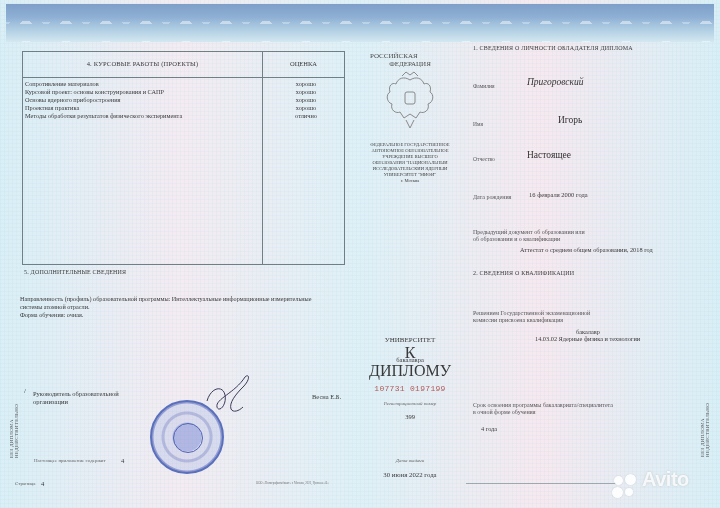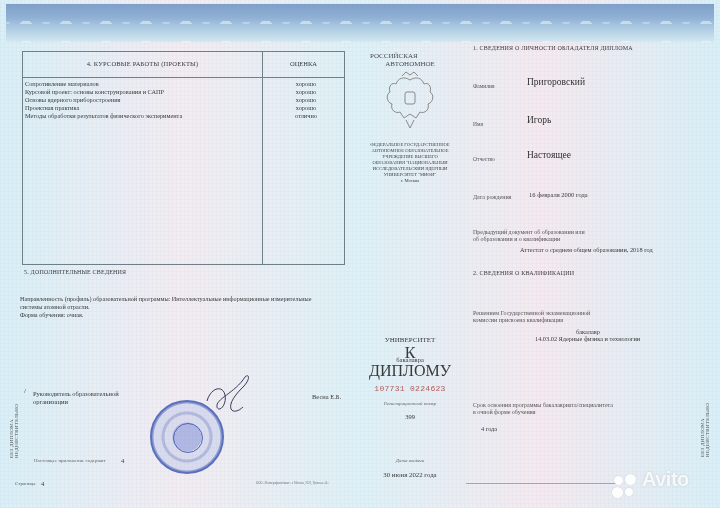--- a/index.html
+++ b/index.html
@@ -131,21 +131,21 @@
     <div class="inner"></div>
   </div>
 
 <div class="abs tiny" style="left:34px; top:458px; font-size:5px; color:#666;">Настоящее приложение содержит</div>
 <div class="abs" style="left:121px; top:457px; font-size:6.5px;">4</div>
 <div class="abs tiny" style="left:15px; top:481px; font-size:5px; color:#666;">Страница</div>
 <div class="abs" style="left:41px; top:480px; font-size:6.5px;">4</div>
 <div class="abs" style="left:256px; top:481px; font-size:3px; color:#777;">ООО «Полиграфкомбинат» г. Москва, 2022, Уровень «Б»</div>
 
 <div class="abs" style="left:370px; top:52px; width:80px; font-size:7px; color:#4b4b4b;">РОССИЙСКАЯ</div>
-<div class="abs" style="left:370px; top:60px; width:80px; text-align:center; font-size:7px; color:#4b4b4b;">АВТОНОМНОЕ</div>
+<div class="abs" style="left:370px; top:60px; width:80px; text-align:center; font-size:7px; color:#4b4b4b;">ФЕДЕРАЦИЯ</div>
 <svg class="emblem" viewBox="0 0 56 60">
   <g fill="none" stroke="#8a8a8a" stroke-width="1">
     <path d="M28 10 C22 6,16 8,14 14 C10 12,6 16,8 22 C4 24,4 32,10 34 C8 40,14 44,18 42 L22 48 L28 44 L34 48 L38 42 C42 44,48 40,46 34 C52 32,52 24,48 22 C50 16,46 12,42 14 C40 8,34 6,28 10 Z"></path>
     <rect x="23" y="22" width="10" height="12" rx="2"></rect>
     <path d="M20 6 L24 2 L28 5 L32 2 L36 6"></path>
     <path d="M24 50 L28 58 L32 50"></path>
   </g>
 </svg>
 <div class="abs" style="left:368px; top:142px; width:84px; text-align:center; font-size:4.6px; line-height:6px; color:#444;">
   <div>ФЕДЕРАЛЬНОЕ ГОСУДАРСТВЕННОЕ</div>
@@ -153,31 +153,31 @@
   <div>УЧРЕЖДЕНИЕ ВЫСШЕГО</div>
   <div>ОБРАЗОВАНИЯ "НАЦИОНАЛЬНЫЙ</div>
   <div>ИССЛЕДОВАТЕЛЬСКИЙ ЯДЕРНЫЙ</div>
   <div>УНИВЕРСИТЕТ "МИФИ"</div>
   <div>г. Москва</div>
 </div>
 
 <div class="abs" style="left:370px; top:336px; width:80px; text-align:center; font-size:7px;">УНИВЕРСИТЕТ</div>
 <div class="abs" style="left:365px; top:344px; width:90px; text-align:center; font-size:16px;">К ДИПЛОМУ</div>
 <div class="abs" style="left:370px; top:356px; width:80px; text-align:center; font-size:6.5px;">бакалавра</div>
-<div class="abs" style="left:370px; top:384px; width:80px; text-align:center; font-size:8px; color:#b05a5a; font-family:'Liberation Mono','DejaVu Sans Mono',monospace; letter-spacing:0.3px;">107731  0224623</div>
+<div class="abs" style="left:370px; top:384px; width:80px; text-align:center; font-size:8px; color:#b05a5a; font-family:'Liberation Mono','DejaVu Sans Mono',monospace; letter-spacing:0.3px;">107731  0197199</div>
 <div class="abs" style="left:370px; top:401px; width:80px; text-align:center; font-size:5px; color:#666; font-style:italic;">Регистрационный номер</div>
 <div class="abs" style="left:370px; top:413px; width:80px; text-align:center; font-size:6.5px;">399</div>
 <div class="abs" style="left:370px; top:458px; width:80px; text-align:center; font-size:5px; color:#666; font-style:italic;">Дата выдачи</div>
 <div class="abs" style="left:365px; top:471px; width:90px; text-align:center; font-size:6.8px;">30 июня 2022 года</div>
 
 <div class="abs sec-head" style="left:473px; top:45px;">1. СВЕДЕНИЯ О ЛИЧНОСТИ ОБЛАДАТЕЛЯ ДИПЛОМА</div>
 <div class="abs field-label" style="left:473px; top:83px;">Фамилия</div>
-<div class="abs field-value" style="left:527px; top:77px;">Пригоровский</div>
+<div class="abs field-value" style="left:527px; top:77px;font-style:italic;">Пригоровский</div>
 <div class="abs field-label" style="left:473px; top:121px;">Имя</div>
-<div class="abs field-value" style="left:527px; top:115px;">Игорь</div>
+<div class="abs field-value" style="left:558px; top:115px;">Игорь</div>
 <div class="abs field-label" style="left:473px; top:156px;">Отчество</div>
 <div class="abs field-value" style="left:527px; top:150px;">Настоящее</div>
 
 <div class="abs" style="left:473px; top:194px; font-size:6px; color:#555;">Дата рождения</div>
 <div class="abs" style="left:529px; top:191px; font-size:6.5px;">16 февраля 2000 года</div>
 
 <div class="abs" style="left:473px; top:229px; font-size:6px; color:#555;">Предыдущий документ об образовании или</div>
 <div class="abs" style="left:473px; top:236px; font-size:6px; color:#555;">об образовании и о квалификации</div>
 <div class="abs" style="left:520px; top:246px; font-size:6.3px;">Аттестат о среднем общем образовании, 2018 год</div>
 

